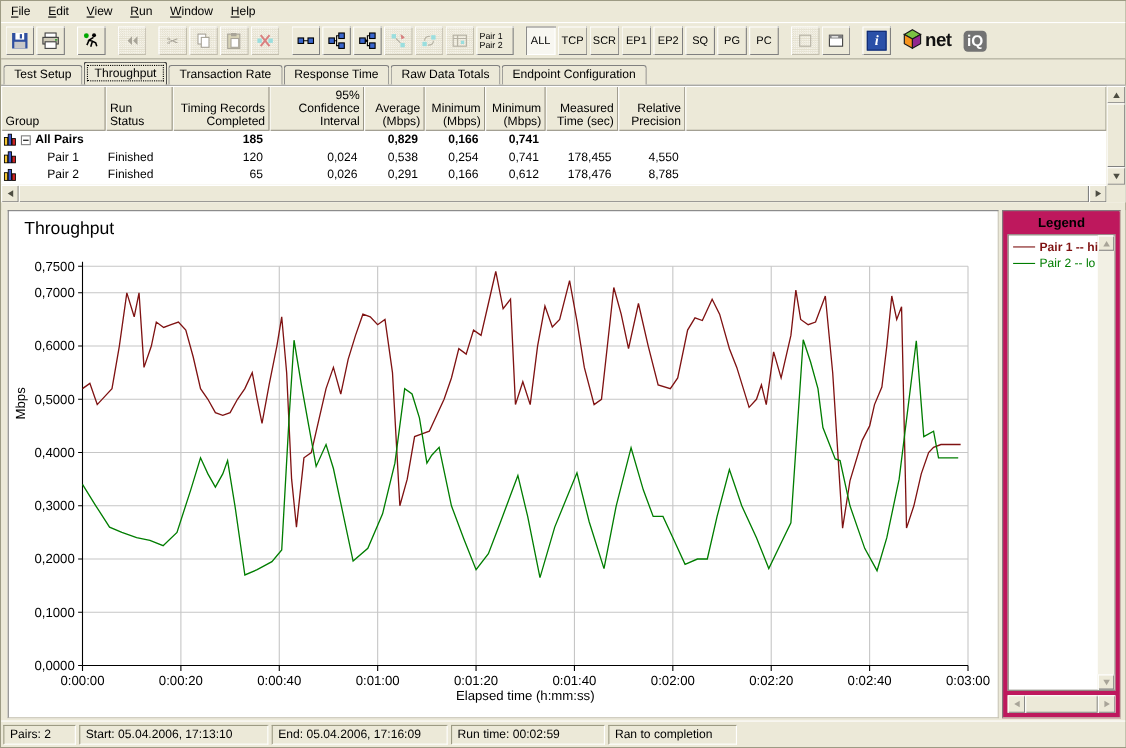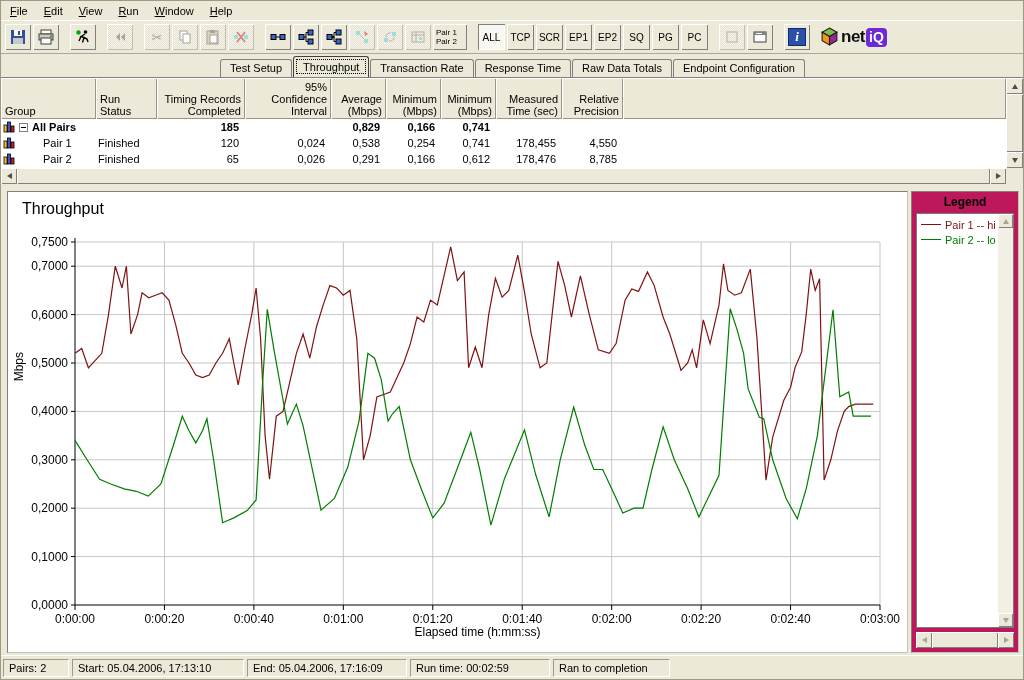--- a/index.html
+++ b/index.html
@@ -25,24 +25,24 @@
   .tsep { width:9px; height:26px; }
   .pairsel { width:34px; height:26px; flex-direction:column; align-items:flex-start; padding-left:3px; }
   .pairsel span { font-size:8px; line-height:9px; display:block; }
   .filterbtn { width:27px; font-size:10px; }
   .glyph13 { font-size:13px; line-height:13px; }
   .infobtn-inner { width:18px; height:18px; background:#2a50a8; border:1px solid #102a70;
      color:#fff; font:bold italic 13px "Liberation Serif", serif; display:flex; align-items:center; justify-content:center; }
   .logo { display:flex; align-items:center; margin-left:8px; }
   .logo svg { width:19px; height:19px; }
   .logo-net { font-weight:bold; font-size:17px; letter-spacing:-0.5px; margin-left:2px; color:#101010; }
-  .logo-iq { font-weight:bold; font-size:14px; color:#fff; background:#6d28d9; border-radius:4px; padding:1px 3px 2px; margin-left:1px; }
-
-  
-  .tabbar { height:23px; display:flex; align-items:flex-end; padding-left:2px; position:relative;justify-content:center; }
+  .logo-iq { font-weight:bold; font-size:14px; color:#fff; background:#737373; border-radius:4px; padding:1px 3px 2px; margin-left:11px; }
+
+  
+  .tabbar { height:23px; display:flex; align-items:flex-end; padding-left:2px; position:relative; }
   .tab { height:18px; padding:2px 9px; background:#ece9d8; border:1px solid #808080; border-bottom:none;
          border-radius:3px 3px 0 0; margin-right:1px; white-space:nowrap; }
   .tab.active { height:21px; padding-top:4px; border-color:#404040; outline:1px dotted #000; outline-offset:-4px; z-index:2; }
 
   
   .tablezone { display:flex; height:107px; background:#fff; border-top:1px solid #808080; }
   .tmain { flex:1; display:flex; flex-direction:column; }
   .thead { display:flex; height:41px; background:#ece9d8; flex:none; }
   .th { box-shadow: inset 1px 1px 0 #fff, inset -1px -1px 0 #999687; padding:2px 4px;
         display:flex; flex-direction:column; justify-content:flex-end; line-height:12px; }
@@ -493,21 +493,21 @@
           <polyline points="67.0,248.4 79.1,267.8 91.6,287.2 102.8,292.0 116.2,296.8 128.3,299.3 140.3,304.1 152.9,292.0 165.4,253.3 174.3,224.2 181.0,238.8 187.8,250.9 194.5,238.8 198.9,226.7 205.6,267.8 214.6,330.7 225.8,325.9 239.2,318.6 248.1,308.0 254.8,187.9 259.3,117.3 266.0,157.9 272.7,195.2 279.4,232.0 288.4,212.1 295.1,233.9 313.0,318.1 326.4,306.5 339.8,275.1 351.0,229.1 359.9,161.3 366.6,166.2 373.3,187.9 380.1,229.1 384.5,221.8 391.2,214.6 402.4,267.8 413.6,297.8 424.8,325.9 436.0,311.4 447.1,282.3 462.8,240.2 471.7,277.5 482.9,333.1 496.3,287.2 516.5,237.8 527.6,282.3 541.1,324.9 552.2,267.8 565.7,215.0 576.8,253.3 585.8,277.5 594.7,277.5 603.7,296.8 614.8,321.0 626.0,316.2 635.0,316.2 643.9,277.5 655.1,234.9 666.3,267.8 679.7,296.8 690.9,324.9 702.1,301.7 711.0,283.3 722.2,116.8 728.9,137.1 735.6,161.3 740.1,196.7 751.3,225.2 755.7,226.7 764.7,267.8 778.1,306.5 789.3,326.8 798.2,296.8 809.4,243.6 825.0,117.8 831.8,204.9 840.7,200.0 845.2,224.2 854.1,224.2 863.1,224.2" fill="none" stroke="#007d00" stroke-width="1.2"></polyline>
         </svg>
       <div class="chart-title">Throughput</div>
       <div class="ylabel">Mbps</div>
       <div class="xlabel">Elapsed time (h:mm:ss)</div>
     </div>
     <div class="legendpanel">
       <div class="legend-title">Legend</div>
       <div class="legendbox">
         <div class="legend-items">
-          <div class="legend-item" style="color: rgb(127, 18, 18);">
+          <div class="legend-item" style="color: rgb(127, 18, 18); font-weight: bold;">
             <span class="legend-swatch"></span>
             <span>Pair 1 -- hi</span>
           </div>
           <div class="legend-item" style="color: rgb(0, 125, 0);">
             <span class="legend-swatch"></span>
             <span>Pair 2 -- lo</span>
           </div>
         </div>
         <div class="legend-vscroll dim">
           <div class="sbtn">

